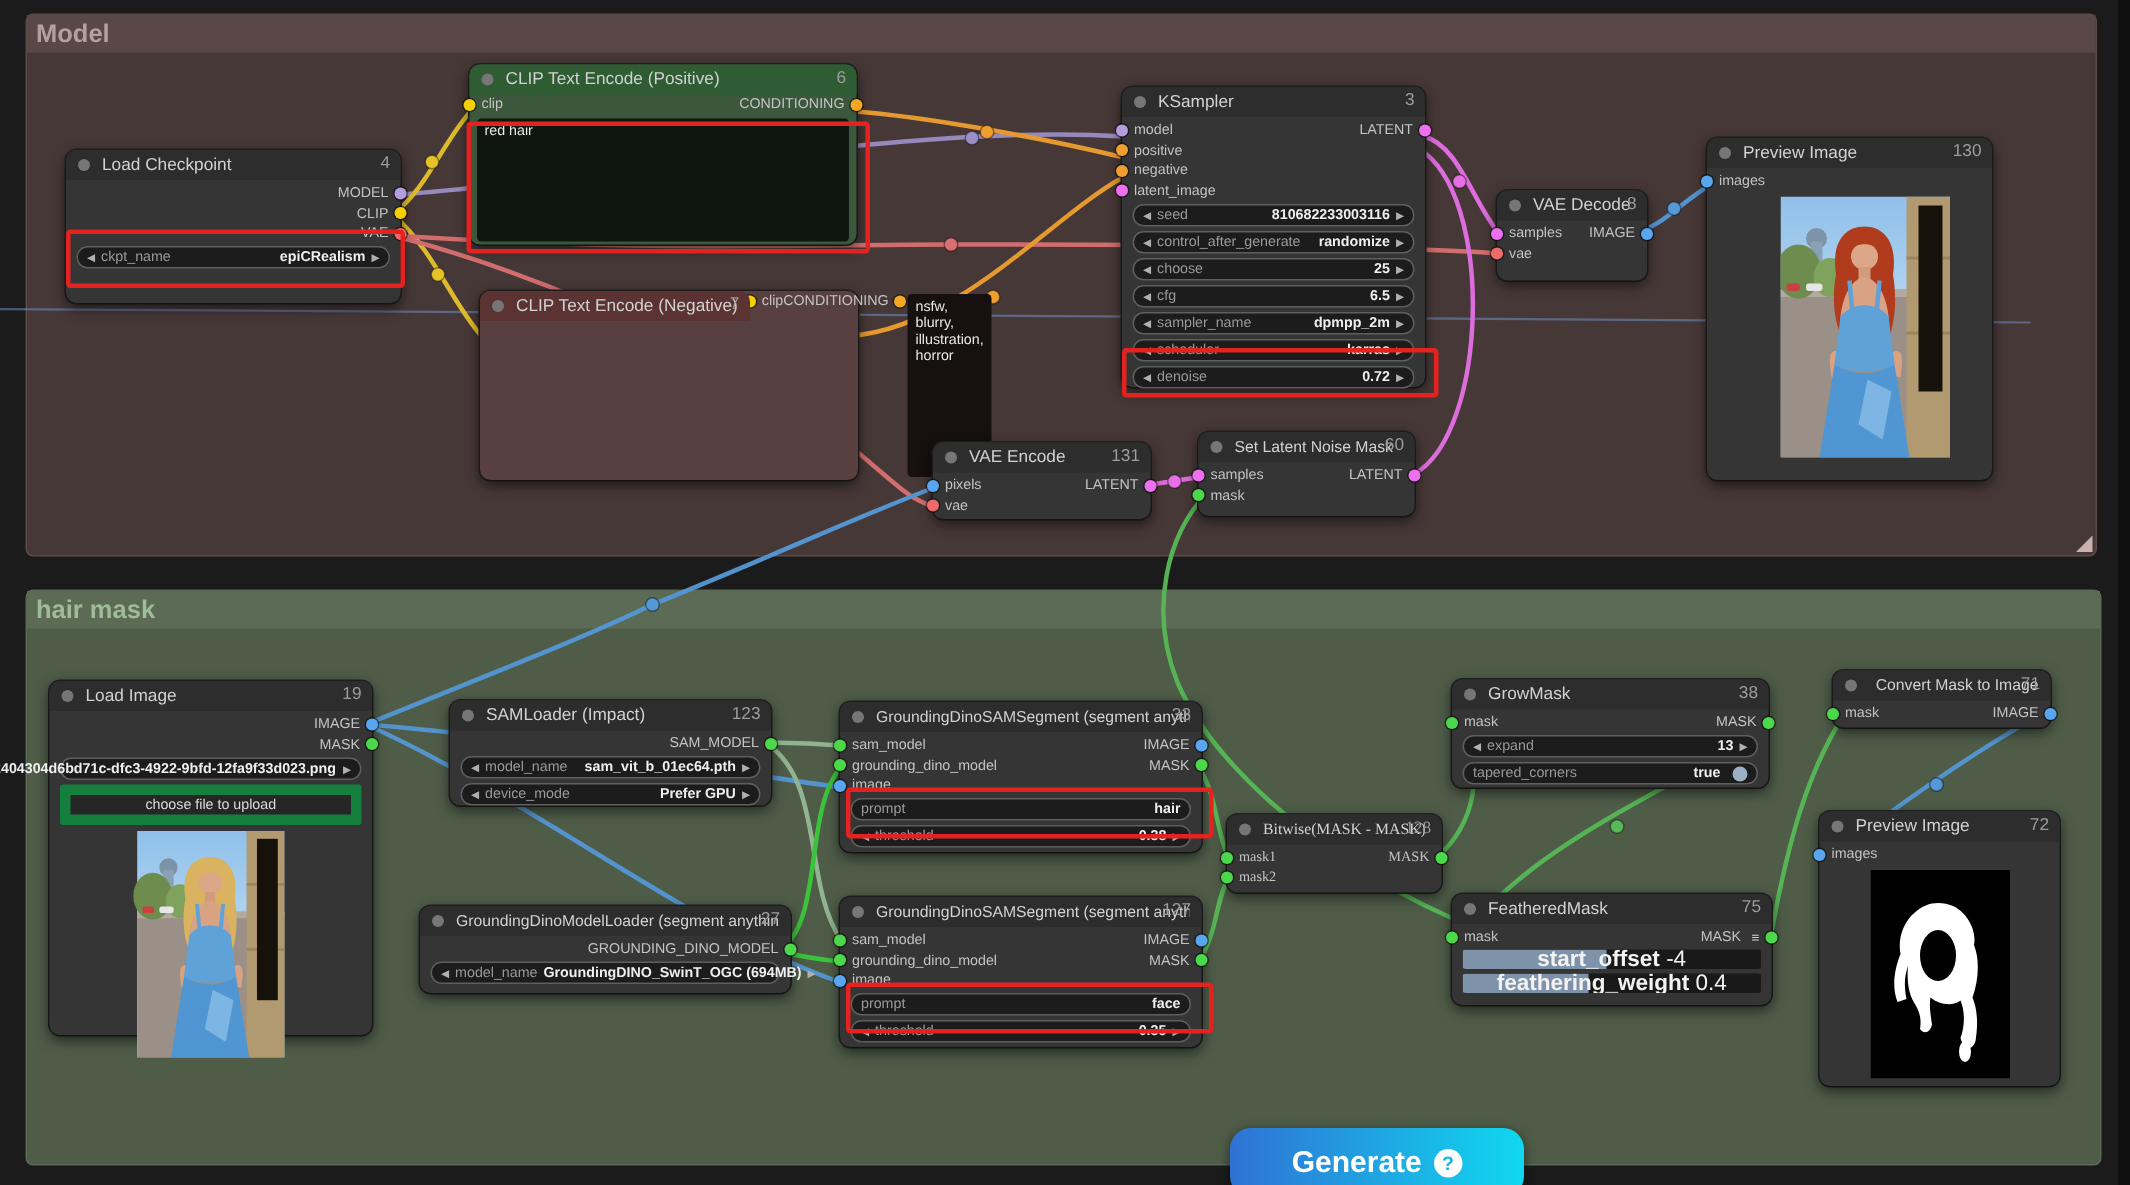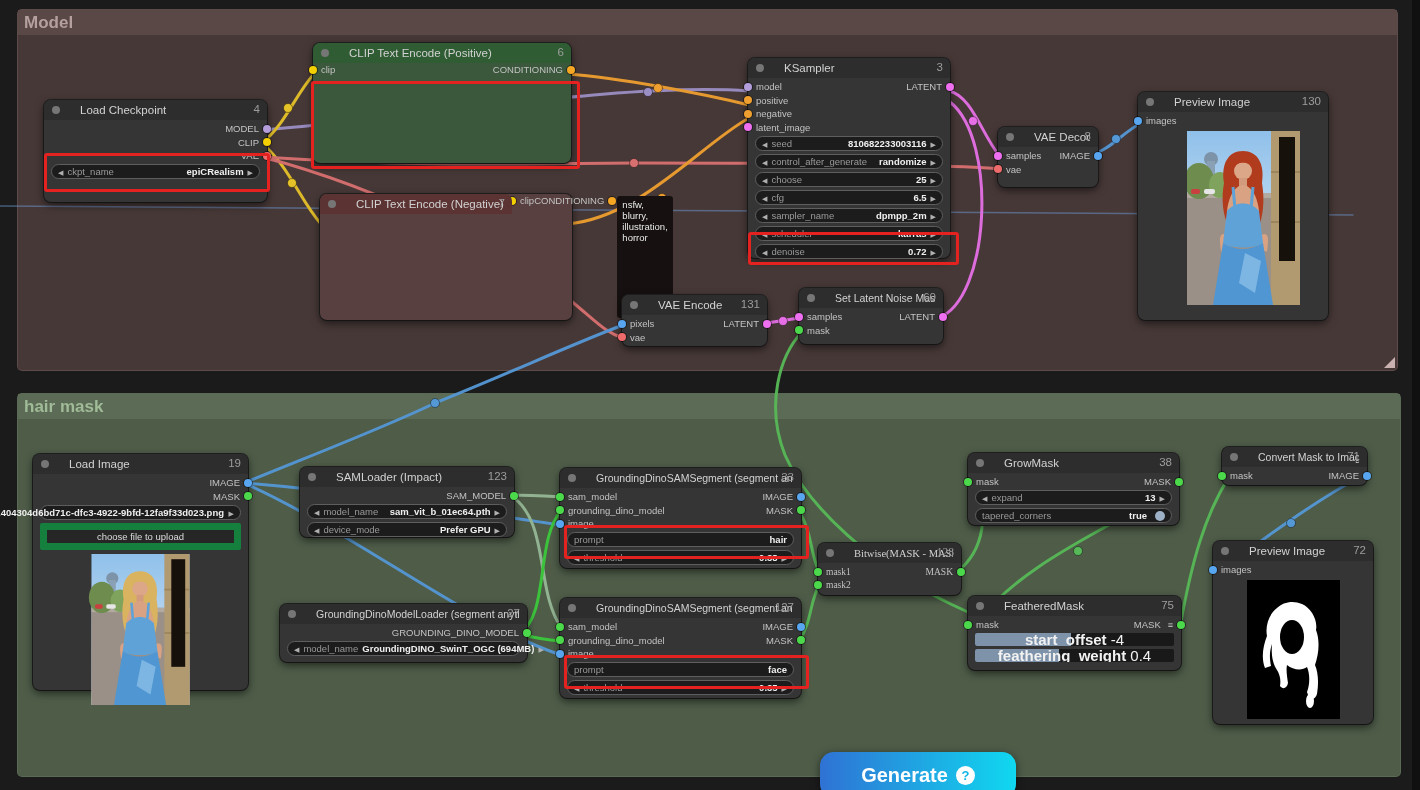--- a/index.html
+++ b/index.html
@@ -17,21 +17,21 @@
   .g-model .ghead{background:#594846;color:#b5a09e;}
   .g-hair{left:18px;top:394px;width:1382px;height:382px;background:#4e5c48;box-shadow:0 0 0 1px #5a6a54;}
   .g-hair .ghead{background:#5c6b55;color:#a0bb97;}
   .rz{position:absolute;right:2px;bottom:2px;width:0;height:0;border-left:11px solid transparent;border-bottom:11px solid #c9b2b0;}
   
   #wires{position:absolute;left:0;top:0;z-index:3;pointer-events:none;}
   
   .node{position:absolute;background:#353535;border-radius:7px;z-index:5;
     box-shadow:0 3px 9px rgba(0,0,0,.6),0 0 0 1px #232323;color:#c9c9c9;}
   .nh{position:relative;height:20px;background:#2d2d2d;border-radius:7px 7px 0 0;
-    display:flex;align-items:center;padding:0 8px;gap:20px;overflow:visible;white-space:nowrap;}
+    display:flex;align-items:center;padding:0 8px;gap:8px;overflow:visible;white-space:nowrap;}
   .cdot{width:8px;height:8px;border-radius:50%;background:#767676;flex:none;}
   .nt{font-size:11.5px;color:#d2d2d2;overflow:hidden;flex:1;}
   .nid{position:absolute;right:7px;top:3px;font-size:11.5px;color:#9d9d9d;background:transparent;}
   .nb{padding:2px 0 4px 0;display:flex;flex-direction:column;}
   .io{display:flex;justify-content:space-between;align-items:center;height:13.5px;padding:0 2px;font-size:9.5px;}
   .pin{display:flex;align-items:center;gap:4px;color:#c3c3c3;}
   .d{width:8px;height:8px;border-radius:50%;flex:none;box-shadow:0 0 0 1px rgba(0,0,0,.45);}
   .din{margin-left:-6px;}
   .dout{margin-right:-6px;}
   .outonly{justify-content:flex-end;}
@@ -173,20 +173,21 @@
     <div class="io">
         <span class="pin">
           <span class="d din" style="background:#f5d000"></span>
           <span>clip</span>
         </span>
       <span class="pin">
           <span>CONDITIONING</span>
           <span class="d dout" style="background:#f5a623"></span>
         </span>
       </div>
+    <div class="ta">red hair</div>
   </div>
 
   <div class="node node-neg" style="left:320px;top:194px;width:252px;height:126px;display:flex;">
     <div class="nh">
       <span class="cdot"></span>
       <span class="nt">CLIP Text Encode (Negative)</span>
       <span class="nid">7</span>
     </div>
     <div class="io">
         <span class="pin">

